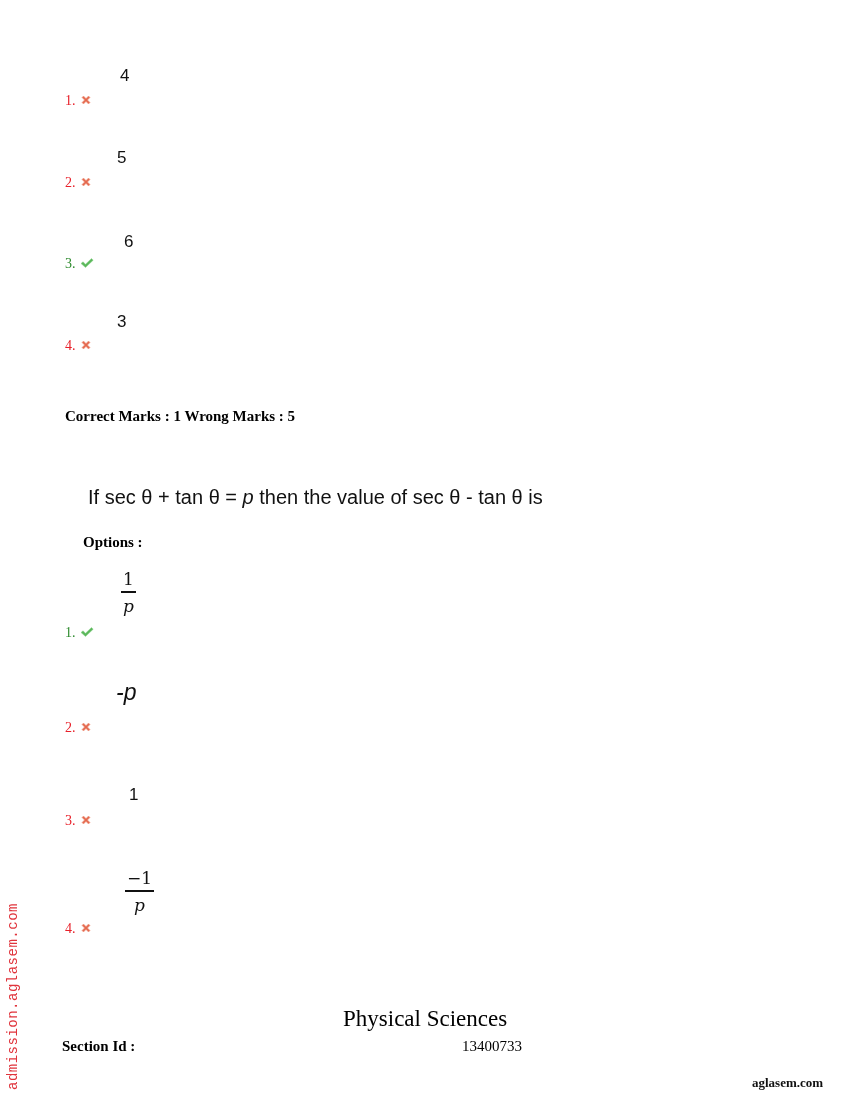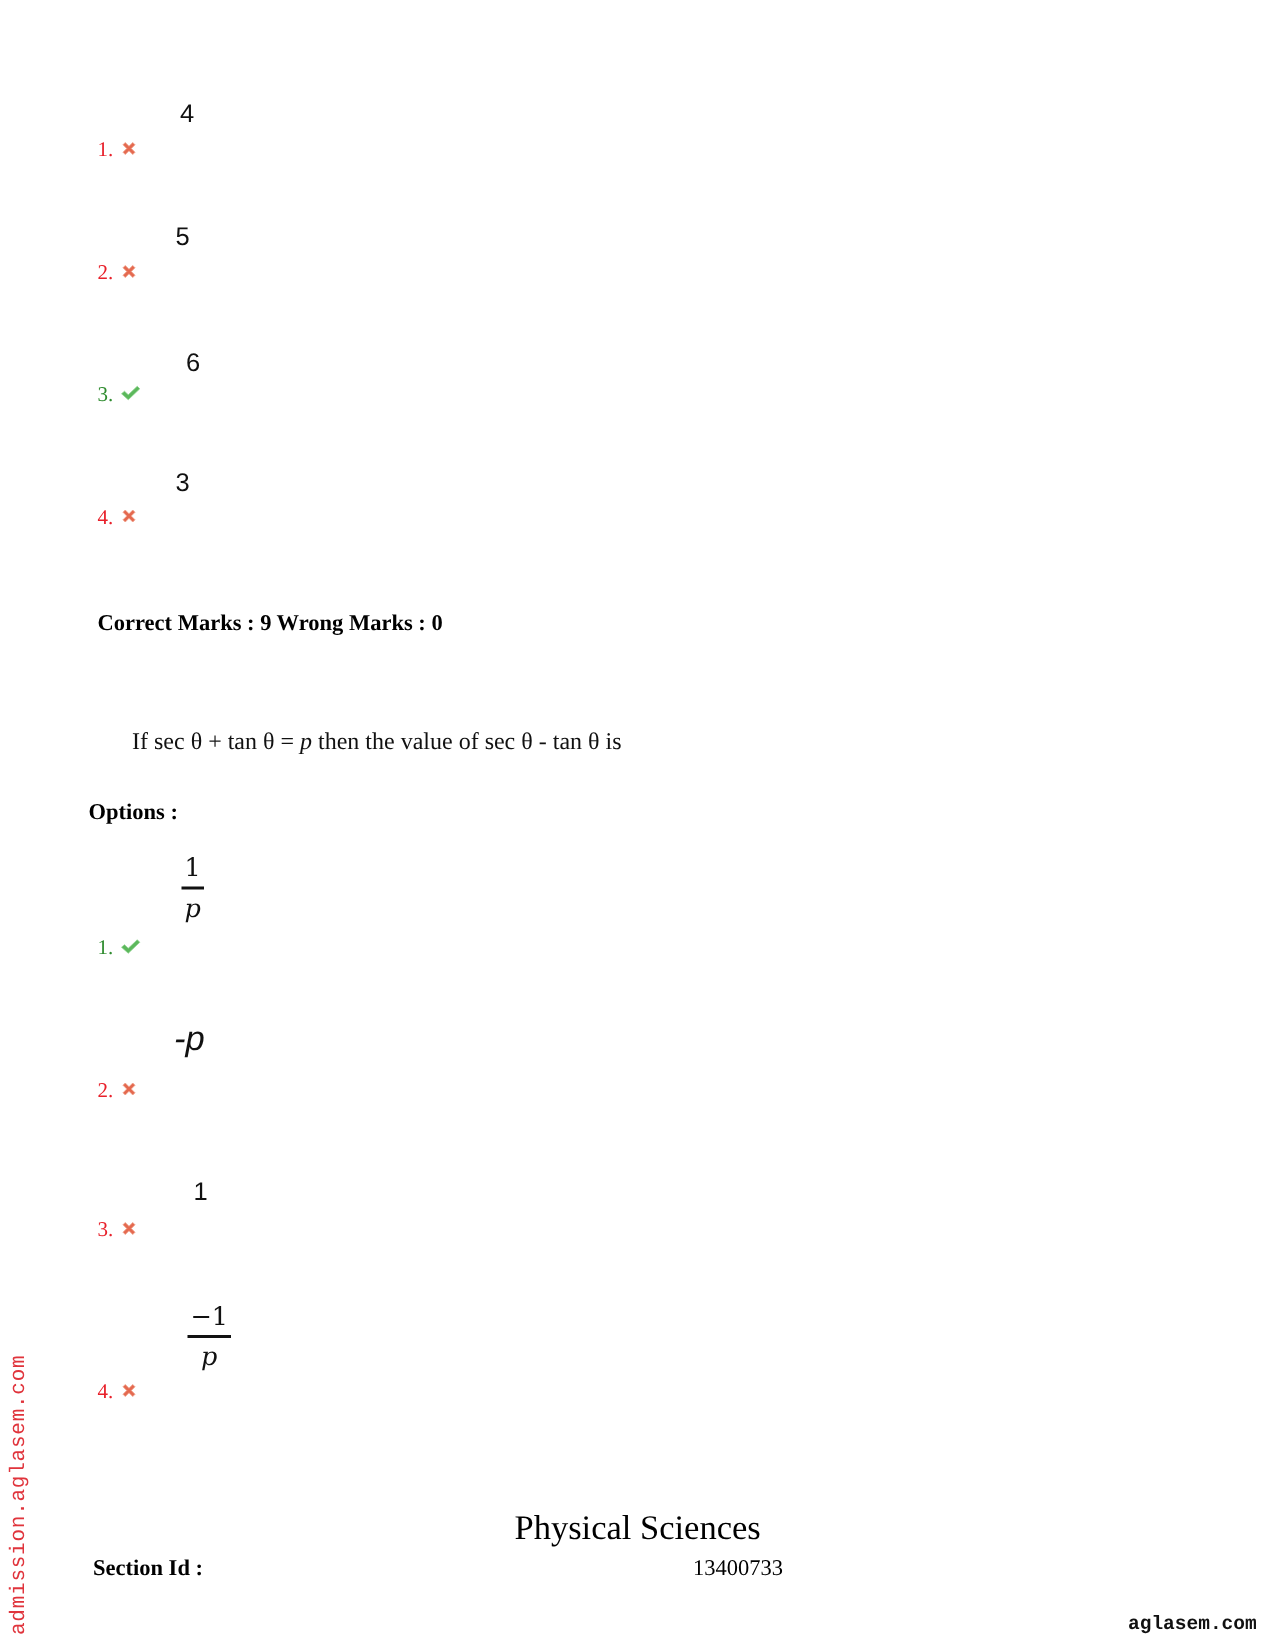--- a/index.html
+++ b/index.html
@@ -65,22 +65,22 @@
 
     .qmeta {
       font-family: "Liberation Serif", serif;
       font-weight: bold;
       font-size: 15px;
       line-height: 18px;
       width: 740px;
     }
 
     .qtext {
-      font-family: Liberation Serif, serif;
-      font-size: 16px;
+      font-family: Liberation Sans, sans-serif;
+      font-size: 20px;
       color: #111;
     }
     .qtext i { font-style: italic; }
 
     .options-label {
       font-family: "Liberation Serif", serif;
       font-weight: bold;
       font-size: 15px;
     }
 
@@ -102,21 +102,21 @@
     .watermark-side {
       font-family: "Liberation Mono", monospace;
       font-size: 14px;
       color: #e0343c;
       transform: rotate(-90deg);
       transform-origin: left top;
       white-space: nowrap;
       letter-spacing: 0.5px;
     }
     .watermark-corner {
-      font-family: Liberation Mono, monospace;
+      font-family: Liberation Serif, serif;
       font-weight: bold;
       font-size: 13px;
       color: #111;
     }
   </style>
 </head>
 <body>
 
 <svg width="0" height="0" style="position:absolute">
   <defs>
@@ -154,28 +154,28 @@
   <div class="abs opt-val" style="left:117px; top:312px;">3</div>
   <div class="abs opt-num wrong" style="left:65px; top:338px;">
     <span>4.</span><svg class="mark">
         <use href="#cross-sym"></use>
       </svg>
   </div>
 </div>
 
 <div>
   <div class="abs qmeta" style="left:65px; top:404px;">
-    <div style="margin-top:3px;">Correct Marks : 9 Wrong Marks : 0</div>
+    <div style="margin-top:3px;">Correct Marks : 1 Wrong Marks : 5</div>
   </div>
 
   <div class="abs qtext" style="left:88px; top:486px;">
     <span>If sec θ + tan θ = </span><i>p</i><span> then the value of sec θ - tan θ is</span>
   </div>
 
-  <div class="abs options-label" style="left:59px; top:534px;text-align:right;">Options :</div>
+  <div class="abs options-label" style="left:83px; top:534px;text-align:right;">Options :</div>
 
   <div class="abs frac" style="left:121px; top:569px;">
     <span class="num">1</span>
     <span class="bar"></span>
     <span class="den">p</span>
   </div>
   <div class="abs opt-num right" style="left:65px; top:625px;">
     <span>1.</span><svg class="mark" style="width:14px">
         <use href="#check-sym"></use>
       </svg>

